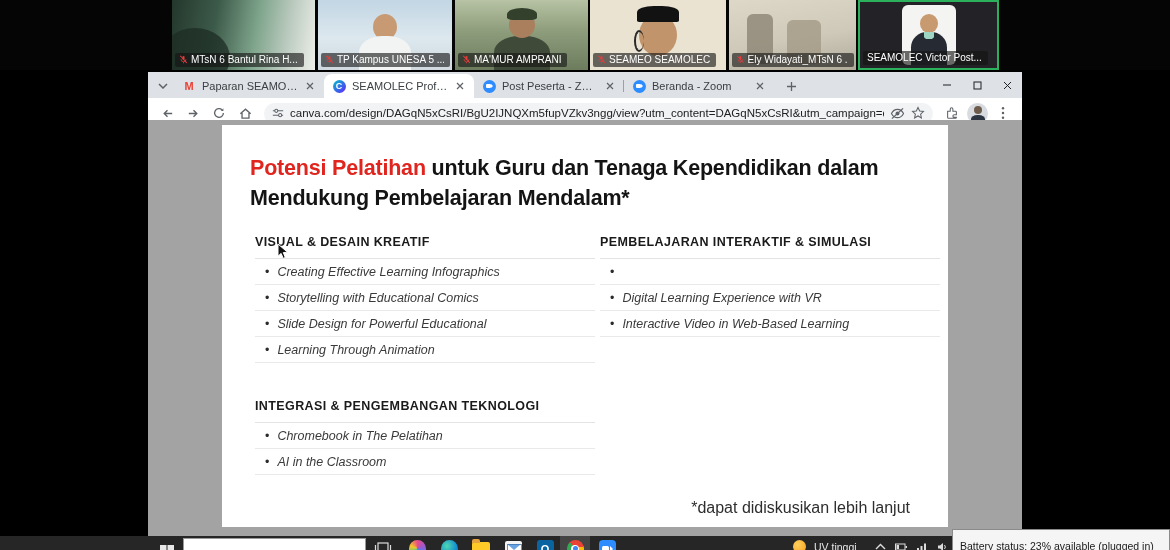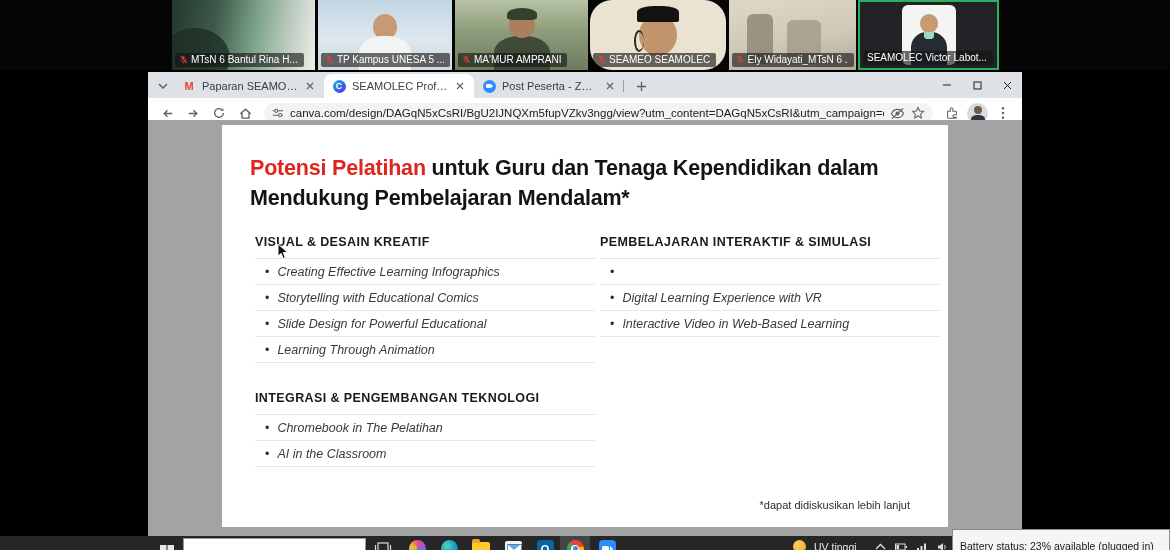--- a/index.html
+++ b/index.html
@@ -10,21 +10,21 @@
   .video-strip { position:absolute; top:0; left:0; width:1170px; height:70px; background:#050505; }
   .tile { position:absolute; top:0; height:70px; overflow:hidden; background:#222; }
   .tile .scene { position:absolute; inset:0; }
   .t1 { left:172px; width:143px; }
   .t1 .scene { background:linear-gradient(100deg,#24372c 0%,#3c5a49 30%,#7fa58c 58%,#b9c9bd 78%,#eef0ea 100%); }
   .t1 .blob { position:absolute; left:-12px; bottom:-18px; width:70px; height:60px; border-radius:50%; background:#1d2c24; opacity:.75; }
   .t2 { left:318px; width:134px; }
   .t2 .scene { background:linear-gradient(180deg,#c2d6e4 0%,#dde8ee 55%,#cfd9df 100%); }
   .t3 { left:455px; width:133px; }
   .t3 .scene { background:linear-gradient(180deg,#b7c3a4 0%,#8d9c7b 45%,#6d7c5d 100%); }
-  .t4 { left:590px; width:136px;border-radius:22px; }
+  .t4 { left:590px; width:136px; }
   .t4 .scene { background:#ebe3d2; }
   .t5 { left:729px; width:127px; }
   .t5 .scene { background:linear-gradient(170deg,#ded8c9 0%,#cfc9ba 55%,#b0aa99 100%); }
   .t6 { left:858px; width:141px; border:2px solid #2bb05c; }
   .t6 .scene { background:#232327; }
   .head { position:absolute; border-radius:50%; }
   .torso { position:absolute; border-radius:45% 45% 0 0; }
   .t2 .head { left:50%; margin-left:-12px; top:14px; width:24px; height:26px; background:#c89a74; }
   .t2 .torso { left:50%; margin-left:-26px; top:36px; width:52px; height:36px; background:#f2f4f4; }
   .t3 .head { left:50%; margin-left:-13px; top:12px; width:26px; height:26px; background:#a97f5d; }
@@ -75,22 +75,22 @@
   .viewer { position:absolute; left:0; top:48px; width:874px; height:422px; background:#a3a3a3; }
   .slide { position:absolute; left:74px; top:5px; width:726px; height:402px; background:#fff; color:#141414; }
   .slide-title { position:absolute; left:28px; top:28px; width:690px; font-size:21.5px; line-height:30px; font-weight:bold; letter-spacing:-.2px; color:#141414; }
   .slide-title .hl { color:#e0251f; }
   .col { position:absolute; top:110px; width:340px; }
   .col-left { left:33px; }
   .col-right { left:378px; }
   .sec-head { font-size:12.5px; font-weight:bold; letter-spacing:.4px; color:#1a1a1a; padding-bottom:9px; border-bottom:1px solid #e3e3e3; }
   .sec-row { height:26px; display:flex; align-items:center; border-bottom:1px solid #e9e9e9; font-size:12.5px; font-style:italic; color:#3a3a3a; }
   .sec-row .bullet { font-style:normal; margin:0 8px 0 10px; color:#2b2b2b; }
-  .sec.second { margin-top:28px; }
-  .footnote { position:absolute; right:38px; top:374px; font-size:11px; color:#2e2e2e; }
+  .sec.second { margin-top:36px; }
+  .footnote { position:absolute; right:38px; top:374px; font-size:16px; color:#2e2e2e; }
 
   
   .cursor { position:absolute; left:277px; top:244px; z-index:50; }
 
   
   .taskbar { position:absolute; left:0; top:536px; width:1170px; height:40px; background:#262626; display:flex; align-items:flex-start; z-index:30; }
   .tb-start { position:absolute; left:155px; top:4px; width:24px; height:24px; display:flex; align-items:center; justify-content:center; cursor:pointer; }
   .tb-search { position:absolute; left:183px; top:2px; width:183px; height:34px; background:#fff; border:1px solid #9a9a9a; display:flex; align-items:center; gap:7px; padding:0 8px; }
   .tb-search span { font-size:11px; color:#6b6b6b; white-space:nowrap; }
   .tb-taskview { position:absolute; left:374px; top:4px; cursor:pointer; }
@@ -207,21 +207,21 @@
 
   <div class="tile t6">
     <div class="scene">
       <div class="portrait-card">
           <div class="head"></div>
           <div class="torso"></div>
           <div class="collar"></div>
         </div>
     </div>
     <div class="name-tag">
-      <span>SEAMOLEC Victor Labot...</span>
+      <span>SEAMOLEC Victor Post...</span>
     </div>
   </div>
 </div>
 
 <div class="browser">
 
   <div class="tabstrip">
     <div class="tab-search-btn">
       <svg width="10" height="6" viewBox="0 0 10 6">
           <polyline points="1,1 5,5 9,1" fill="none" stroke="#5f6368" stroke-width="1.5"></polyline>
@@ -257,20 +257,31 @@
         </span>
       <span class="title">Post Peserta - Zoom</span>
       <span class="tab-close">
         <svg width="8" height="8" viewBox="0 0 8 8">
             <path d="M1 1 7 7 M7 1 1 7" stroke="#5f6368" stroke-width="1.2"></path>
           </svg>
       </span>
       <span class="sep"></span>
     </div>
 
+    <div class="tab">
+      <span class="favicon">
+          <span class="fav-zoom"></span>
+        </span>
+      <span class="title">Beranda - Zoom</span>
+      <span class="tab-close">
+        <svg width="8" height="8" viewBox="0 0 8 8">
+            <path d="M1 1 7 7 M7 1 1 7" stroke="#5f6368" stroke-width="1.2"></path>
+          </svg>
+      </span>
+    </div>
 
     <div class="new-tab-btn">
       <svg width="11" height="11" viewBox="0 0 11 11">
           <path d="M5.5 1v9M1 5.5h9" stroke="#5f6368" stroke-width="1.3"></path>
         </svg>
     </div>
 
     <div class="win-controls">
       <div class="win-btn">
           <svg width="10" height="10" viewBox="0 0 10 10">

